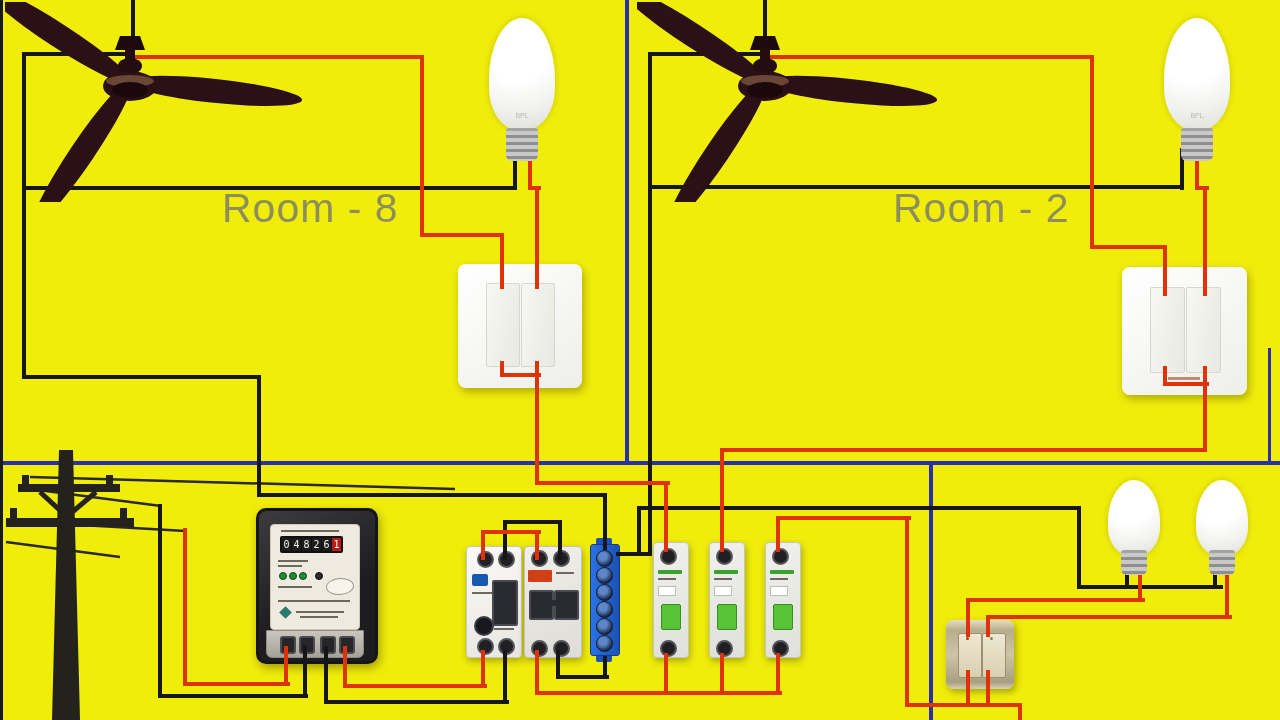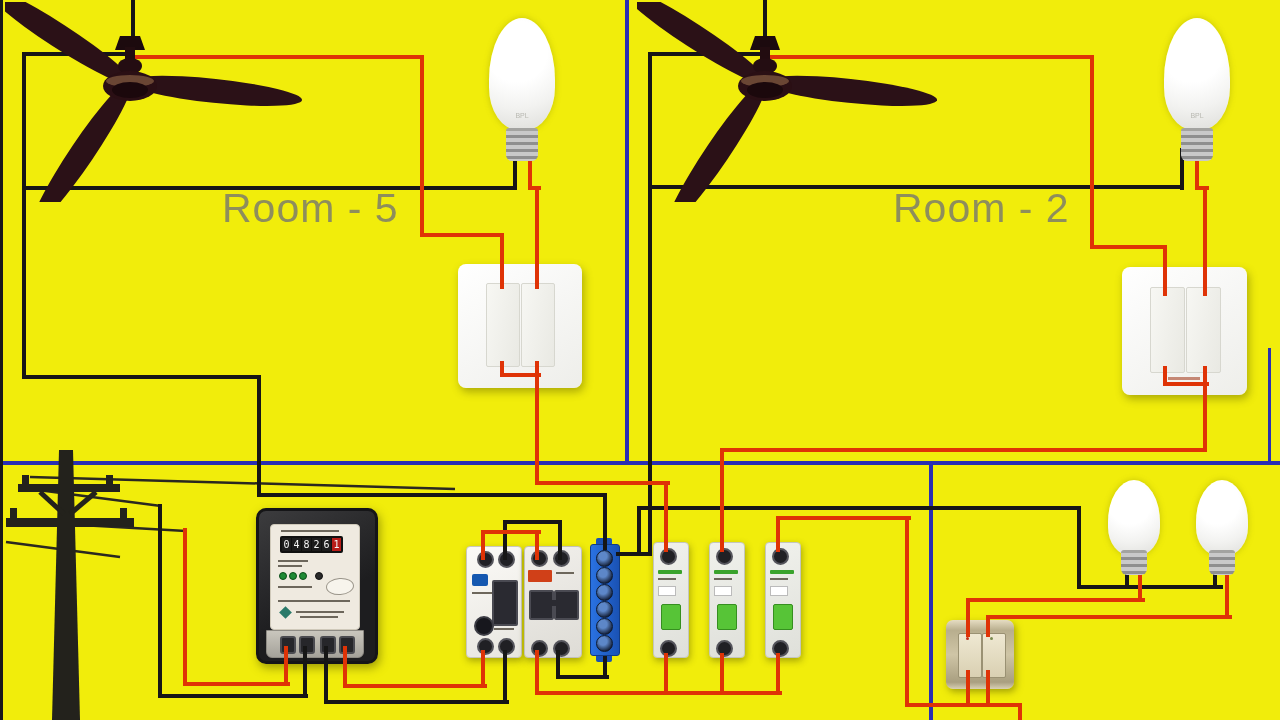--- a/index.html
+++ b/index.html
@@ -70,21 +70,21 @@
 
 <div id="stage" style="--bg: #f1ed0b; --phase: #df3306; --neutral: #161616; --divider: #2a2fb2; --labelc: #8e8e5c;">
 
   <div class="abs" style="left:0;top:0;width:3px;height:720px;background:#191919;z-index:50;"></div>
 
   <div class="w blu" style="left:0;top:461px;width:1280px;height:4px;"></div>
   <div class="w blu" style="left:625px;top:0;width:4px;height:463px;"></div>
   <div class="w blu" style="left:929px;top:463px;width:4px;height:257px;"></div>
   <div class="w blu" style="left:1268px;top:348px;width:3px;height:115px;"></div>
 
-  <div class="lbl" style="left:222px;top:185px;font-size:41px;">Room - 5</div>
+  <div class="lbl" style="left:222px;top:185px;font-size:41px;">Room - 8</div>
   <div class="lbl" style="left:893px;top:185px;font-size:41px;text-align:right;">Room - 2</div>
 
   <svg class="dev" style="left:0;top:448px;width:220px;height:272px;" viewBox="0 0 220 272">
     <polygon points="59,2 73,2 80,272 52,272" fill="#23221c"></polygon>
     <rect x="18" y="36" width="102" height="8" fill="#23221c"></rect>
     <rect x="6" y="70" width="128" height="9" fill="#23221c"></rect>
     <rect x="22" y="27" width="7" height="10" fill="#23221c"></rect>
     <rect x="106" y="27" width="7" height="10" fill="#23221c"></rect>
     <rect x="10" y="60" width="7" height="11" fill="#23221c"></rect>
     <rect x="120" y="60" width="7" height="11" fill="#23221c"></rect>

